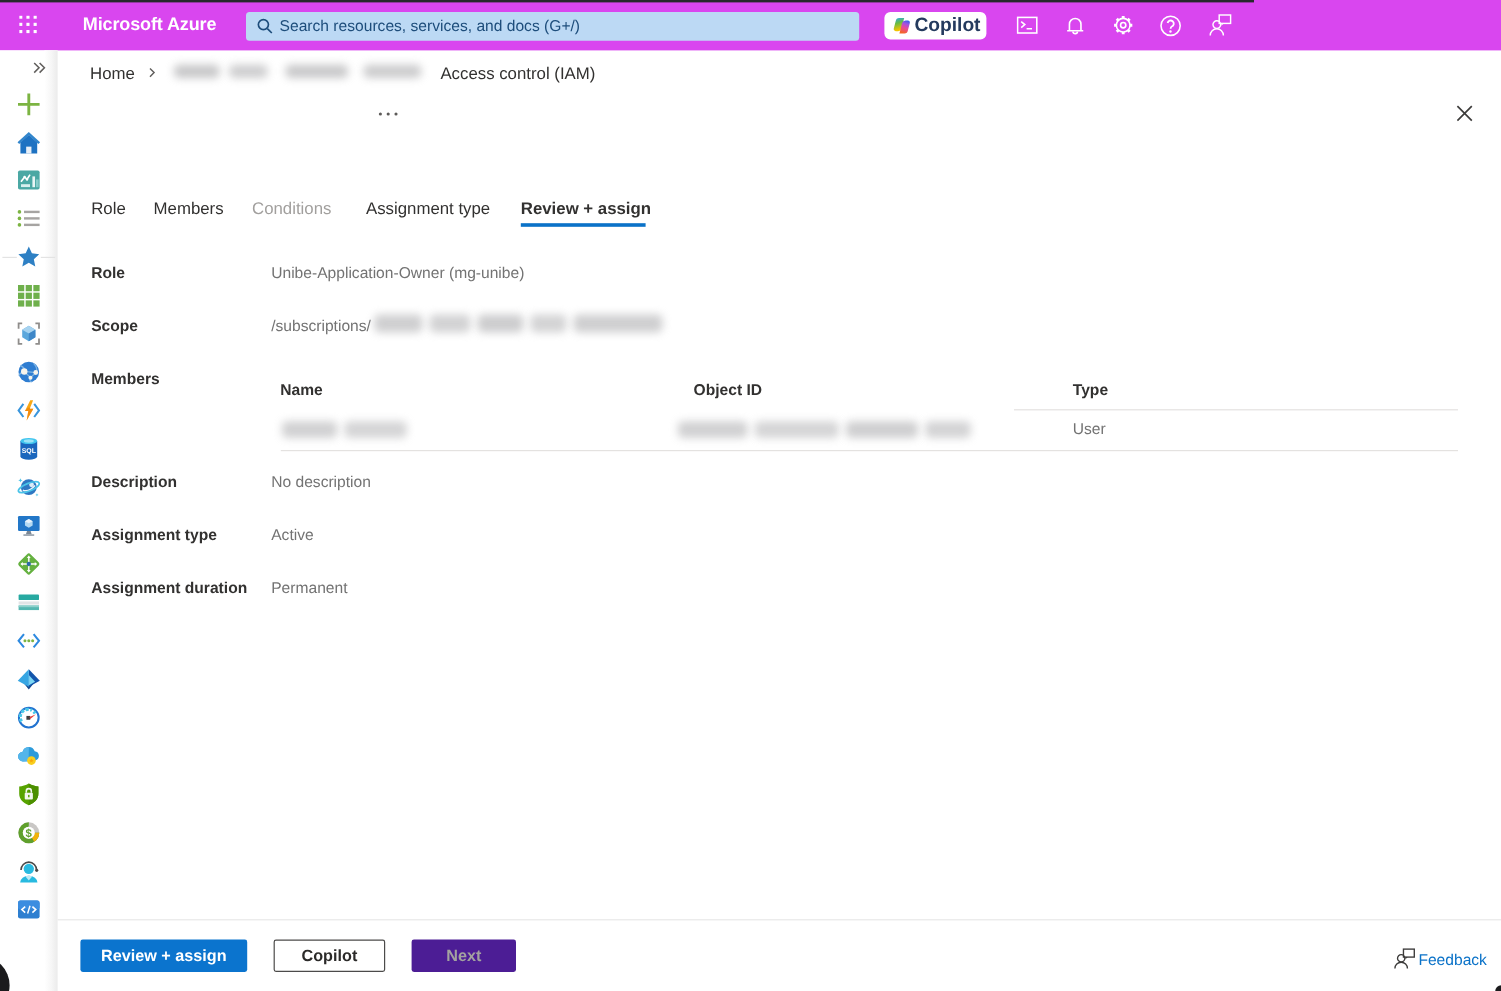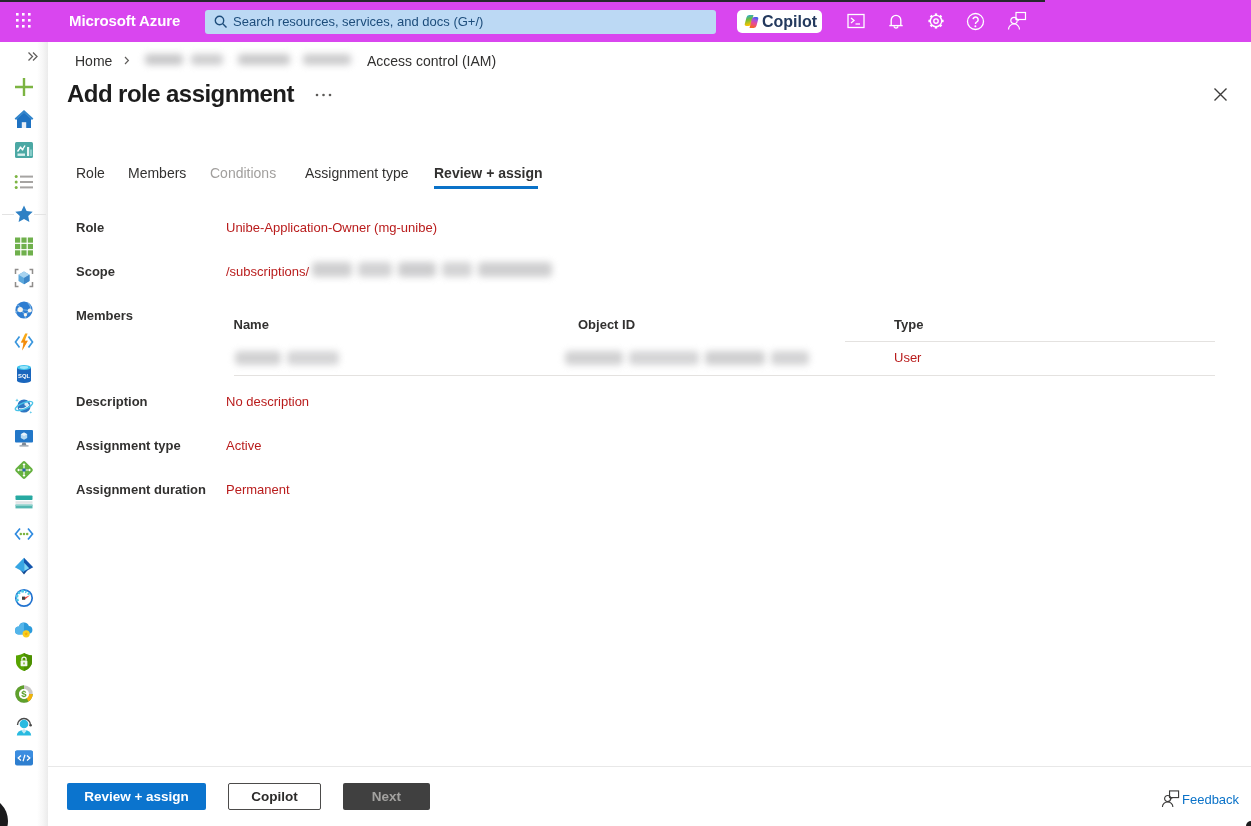--- a/index.html
+++ b/index.html
@@ -22,32 +22,32 @@
   #sidebar-shadow { position:absolute; right:0; top:0; width:11px; height:100%; background:linear-gradient(to right,#ffffff 0%,#f6f6f6 55%,#ebebeb 100%); }
   .sbicon { position:absolute; left:13.5px; width:20px; height:20px; }
 
   
   .crumb { position:absolute; top:52.5px; height:16px; line-height:16px; font-size:14px; color:#323130; }
   #title { position:absolute; left:67px; top:80px; font-size:24px; font-weight:bold; color:#1d1d1d; letter-spacing:-0.55px; }
   .tab { position:absolute; top:166px; font-size:14px; height:14px; line-height:14px; color:#323130; white-space:nowrap; }
   #tab-underline { position:absolute; left:434px; top:186px; width:104px; height:2.8px; background:#0a72c8; }
 
   .lbl { position:absolute; left:76px; font-size:13px; font-weight:bold; color:#323130; white-space:nowrap; }
-  .val { position:absolute; left:226px; font-size:13px; color:#b91c1c; white-space:nowrap; }
+  .val { position:absolute; left:226px; font-size:13px; color:#737373; white-space:nowrap; }
   .th  { position:absolute; font-size:13px; font-weight:bold; color:#323130; height:13px; line-height:13px; }
   .hline { position:absolute; height:1px; background:#e4e2e0; }
 
   .blur-blob { position:absolute; border-radius:4px; filter:blur(3.5px); opacity:0.65; background:#a8a8aa; }
 
   
   #botline { position:absolute; left:48px; top:766px; width:1203px; height:1px; background:#e8e8e8; }
   .btn { position:absolute; top:783px; height:27px; font-size:13.5px; font-weight:bold; text-align:center; border-radius:2px; }
   #btn-review { left:67px; width:139px; background:#0b74ce; color:#fff; line-height:27px; }
   #btn-prev { left:228px; width:93px; background:#fff; border:1px solid #4c4b4a; color:#2b2a29; line-height:25px; }
-  #btn-next { left:343px; width:87px; background:#404040; color:#a3a2a0; line-height:27px; }
+  #btn-next { left:343px; width:87px; background:#4c1d95; color:#a3a2a0; line-height:27px; }
   #feedback { position:absolute; left:1182px; top:792px; font-size:13px; color:#0a72c8; }
 
   #corner-bl { position:absolute; left:-40.5px; top:797px; width:48px; height:48px; border-radius:50%; background:#1b1b1d; }
   #corner-br { position:absolute; left:1246px; top:821px; width:10px; height:10px; border-radius:50%; background:#1b1b1d; }
 </style>
 </head>
 <body>
 <div id="page">
 
   <div id="topbar">
@@ -317,21 +317,20 @@
   <svg class="abs" style="left:122px;top:55px" width="9" height="11" viewBox="0 0 9 11">
     <path d="M3 2 l3.4 3.5 -3.4 3.5" fill="none" stroke="#605e5c" stroke-width="1.2"></path>
   </svg>
   <div class="crumb" style="left:367px;">Access control (IAM)</div>
 
   <div class="blur-blob" style="left:145px;top:54px;width:38px;height:11px;background:#a9a9ab;"></div>
   <div class="blur-blob" style="left:191px;top:54px;width:32px;height:11px;background:#b3b3b5;"></div>
   <div class="blur-blob" style="left:238px;top:54px;width:52px;height:11px;background:#ababad;"></div>
   <div class="blur-blob" style="left:303px;top:54px;width:48px;height:11px;background:#b0b0b2;"></div>
 
-  <div id="title">Add role assignment</div>
   <svg class="abs" style="left:314px;top:92px" width="20" height="6" viewBox="0 0 20 6">
     <circle cx="3" cy="3" r="1.3" fill="#5d5b59"></circle>
       <circle cx="9.5" cy="3" r="1.3" fill="#5d5b59"></circle>
       <circle cx="16" cy="3" r="1.3" fill="#5d5b59"></circle>
   </svg>
   <svg class="abs" style="left:1213px;top:87px" width="15" height="15" viewBox="0 0 15 15">
     <path d="M1.5 1.5 L13.5 13.5 M13.5 1.5 L1.5 13.5" stroke="#3d3c3b" stroke-width="1.4"></path>
   </svg>
 
   <div class="tab" style="left:76px;">Role</div>

